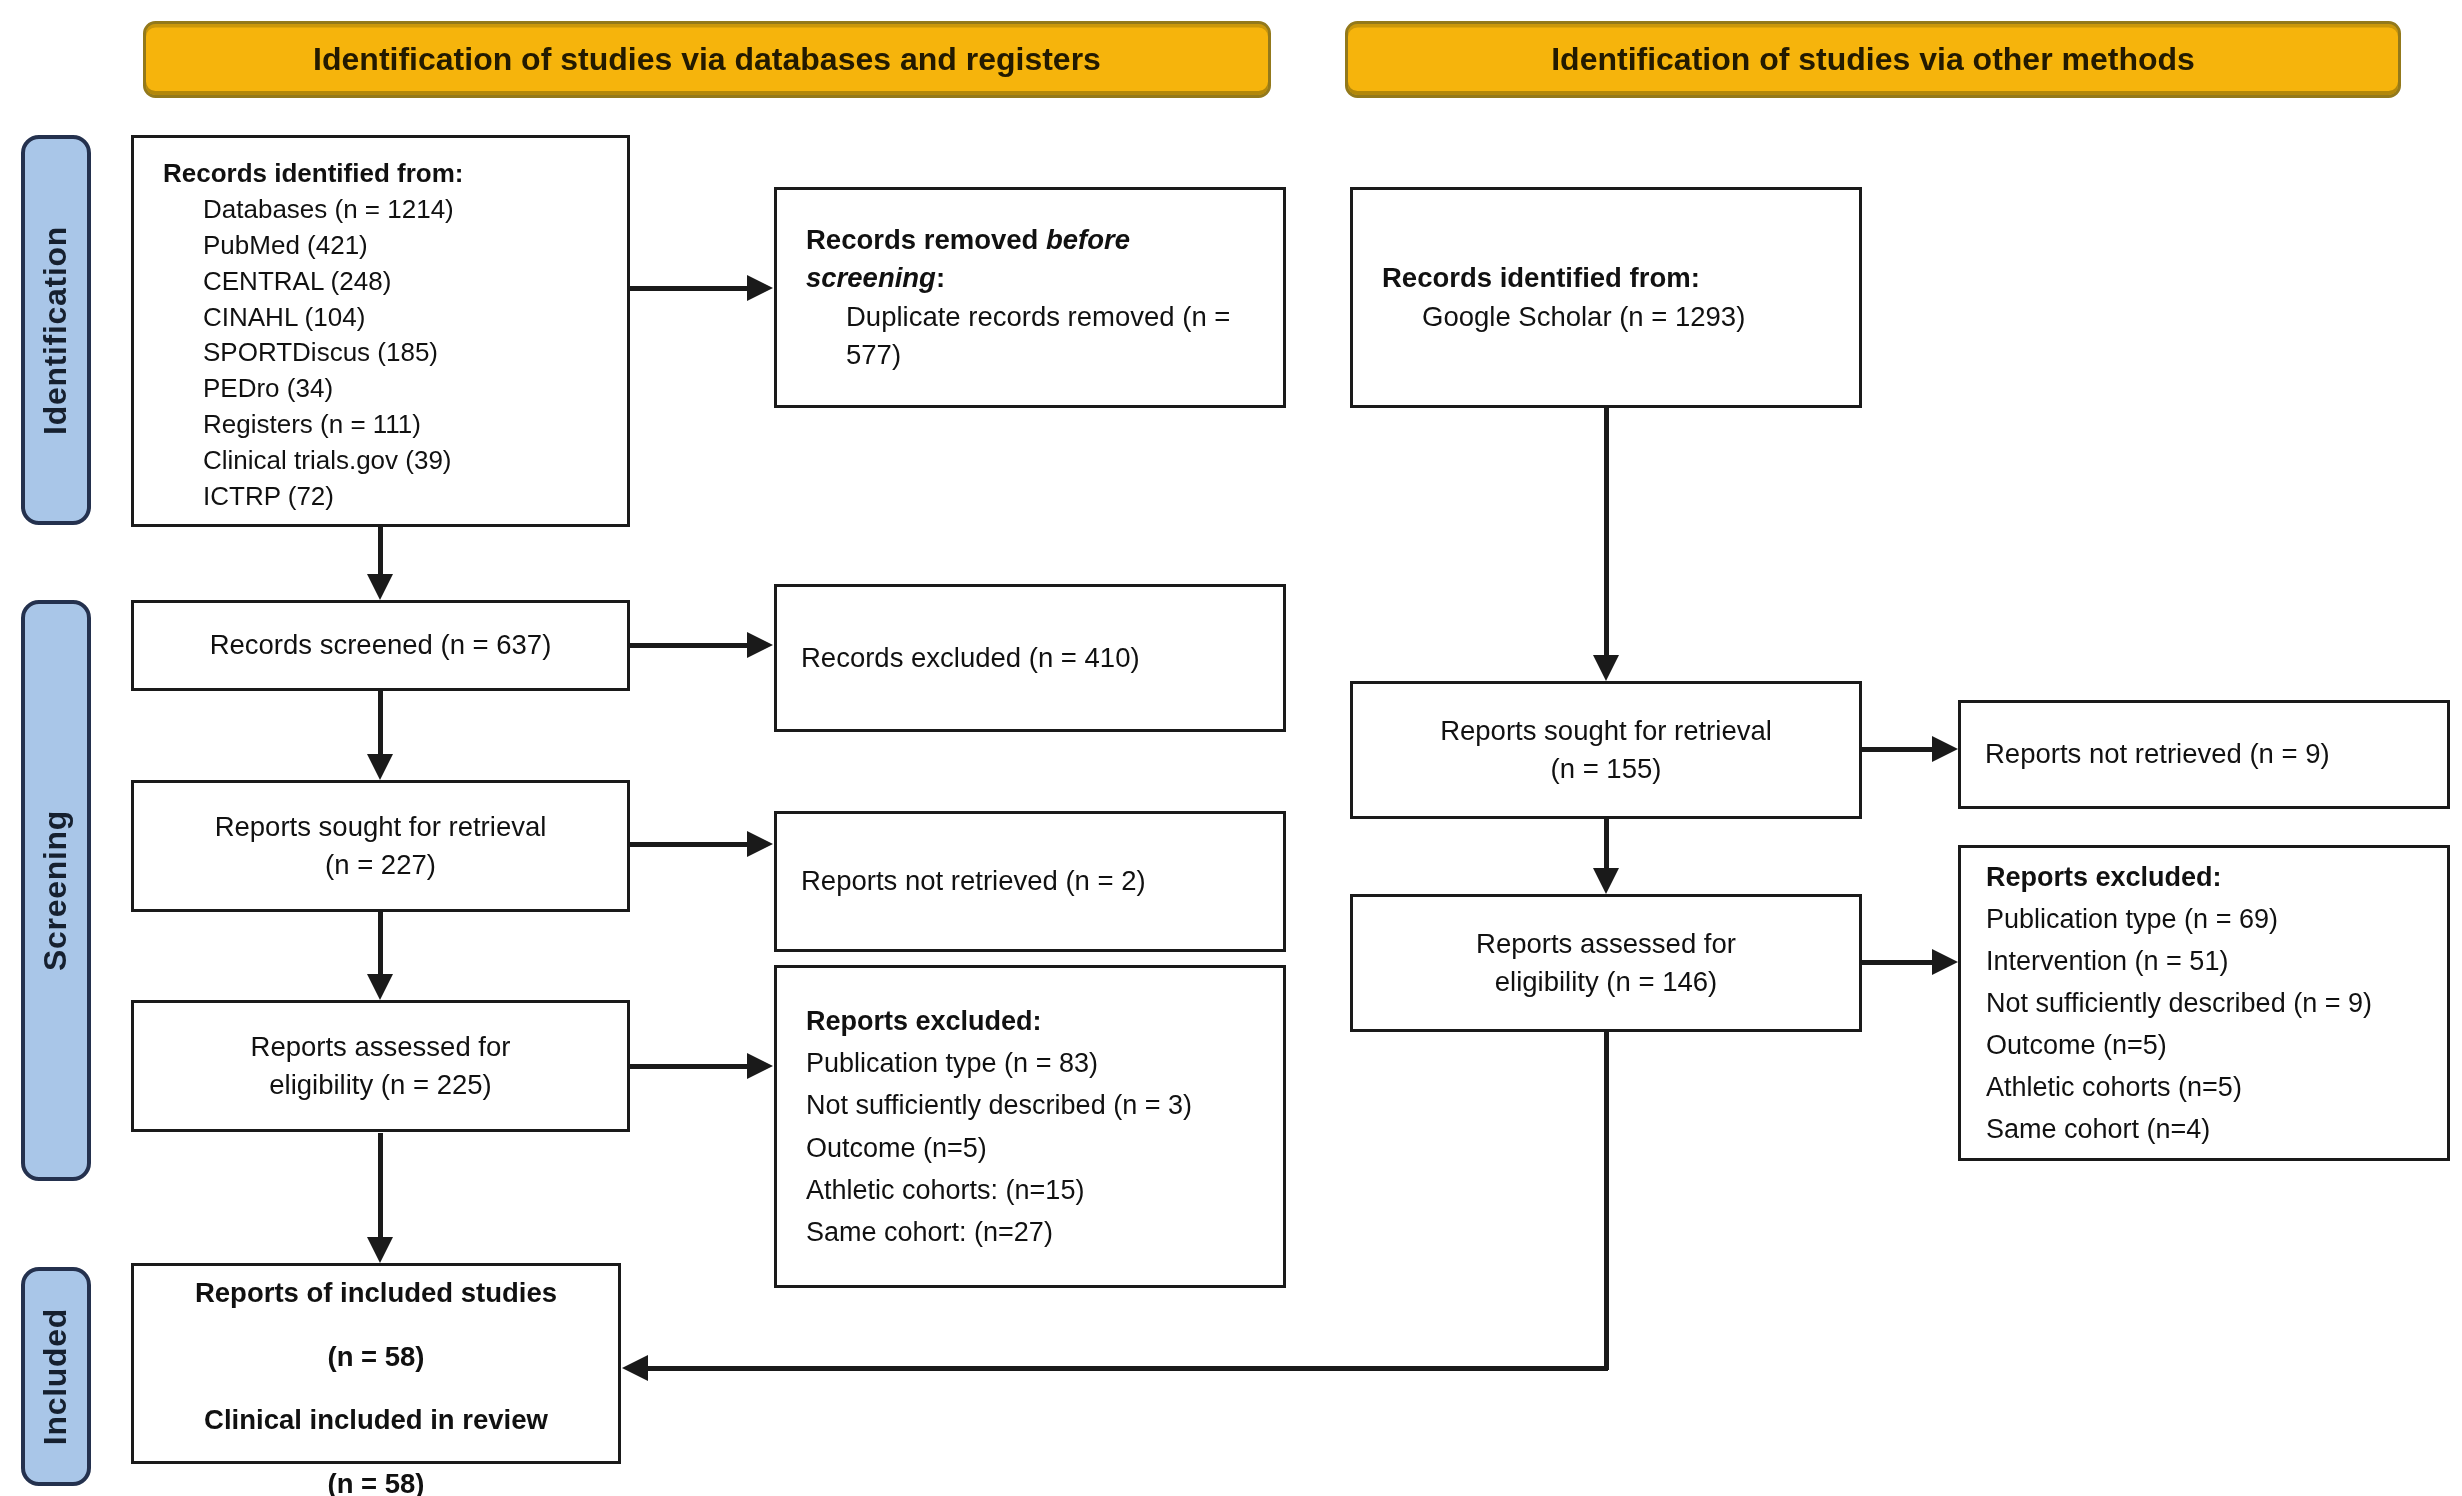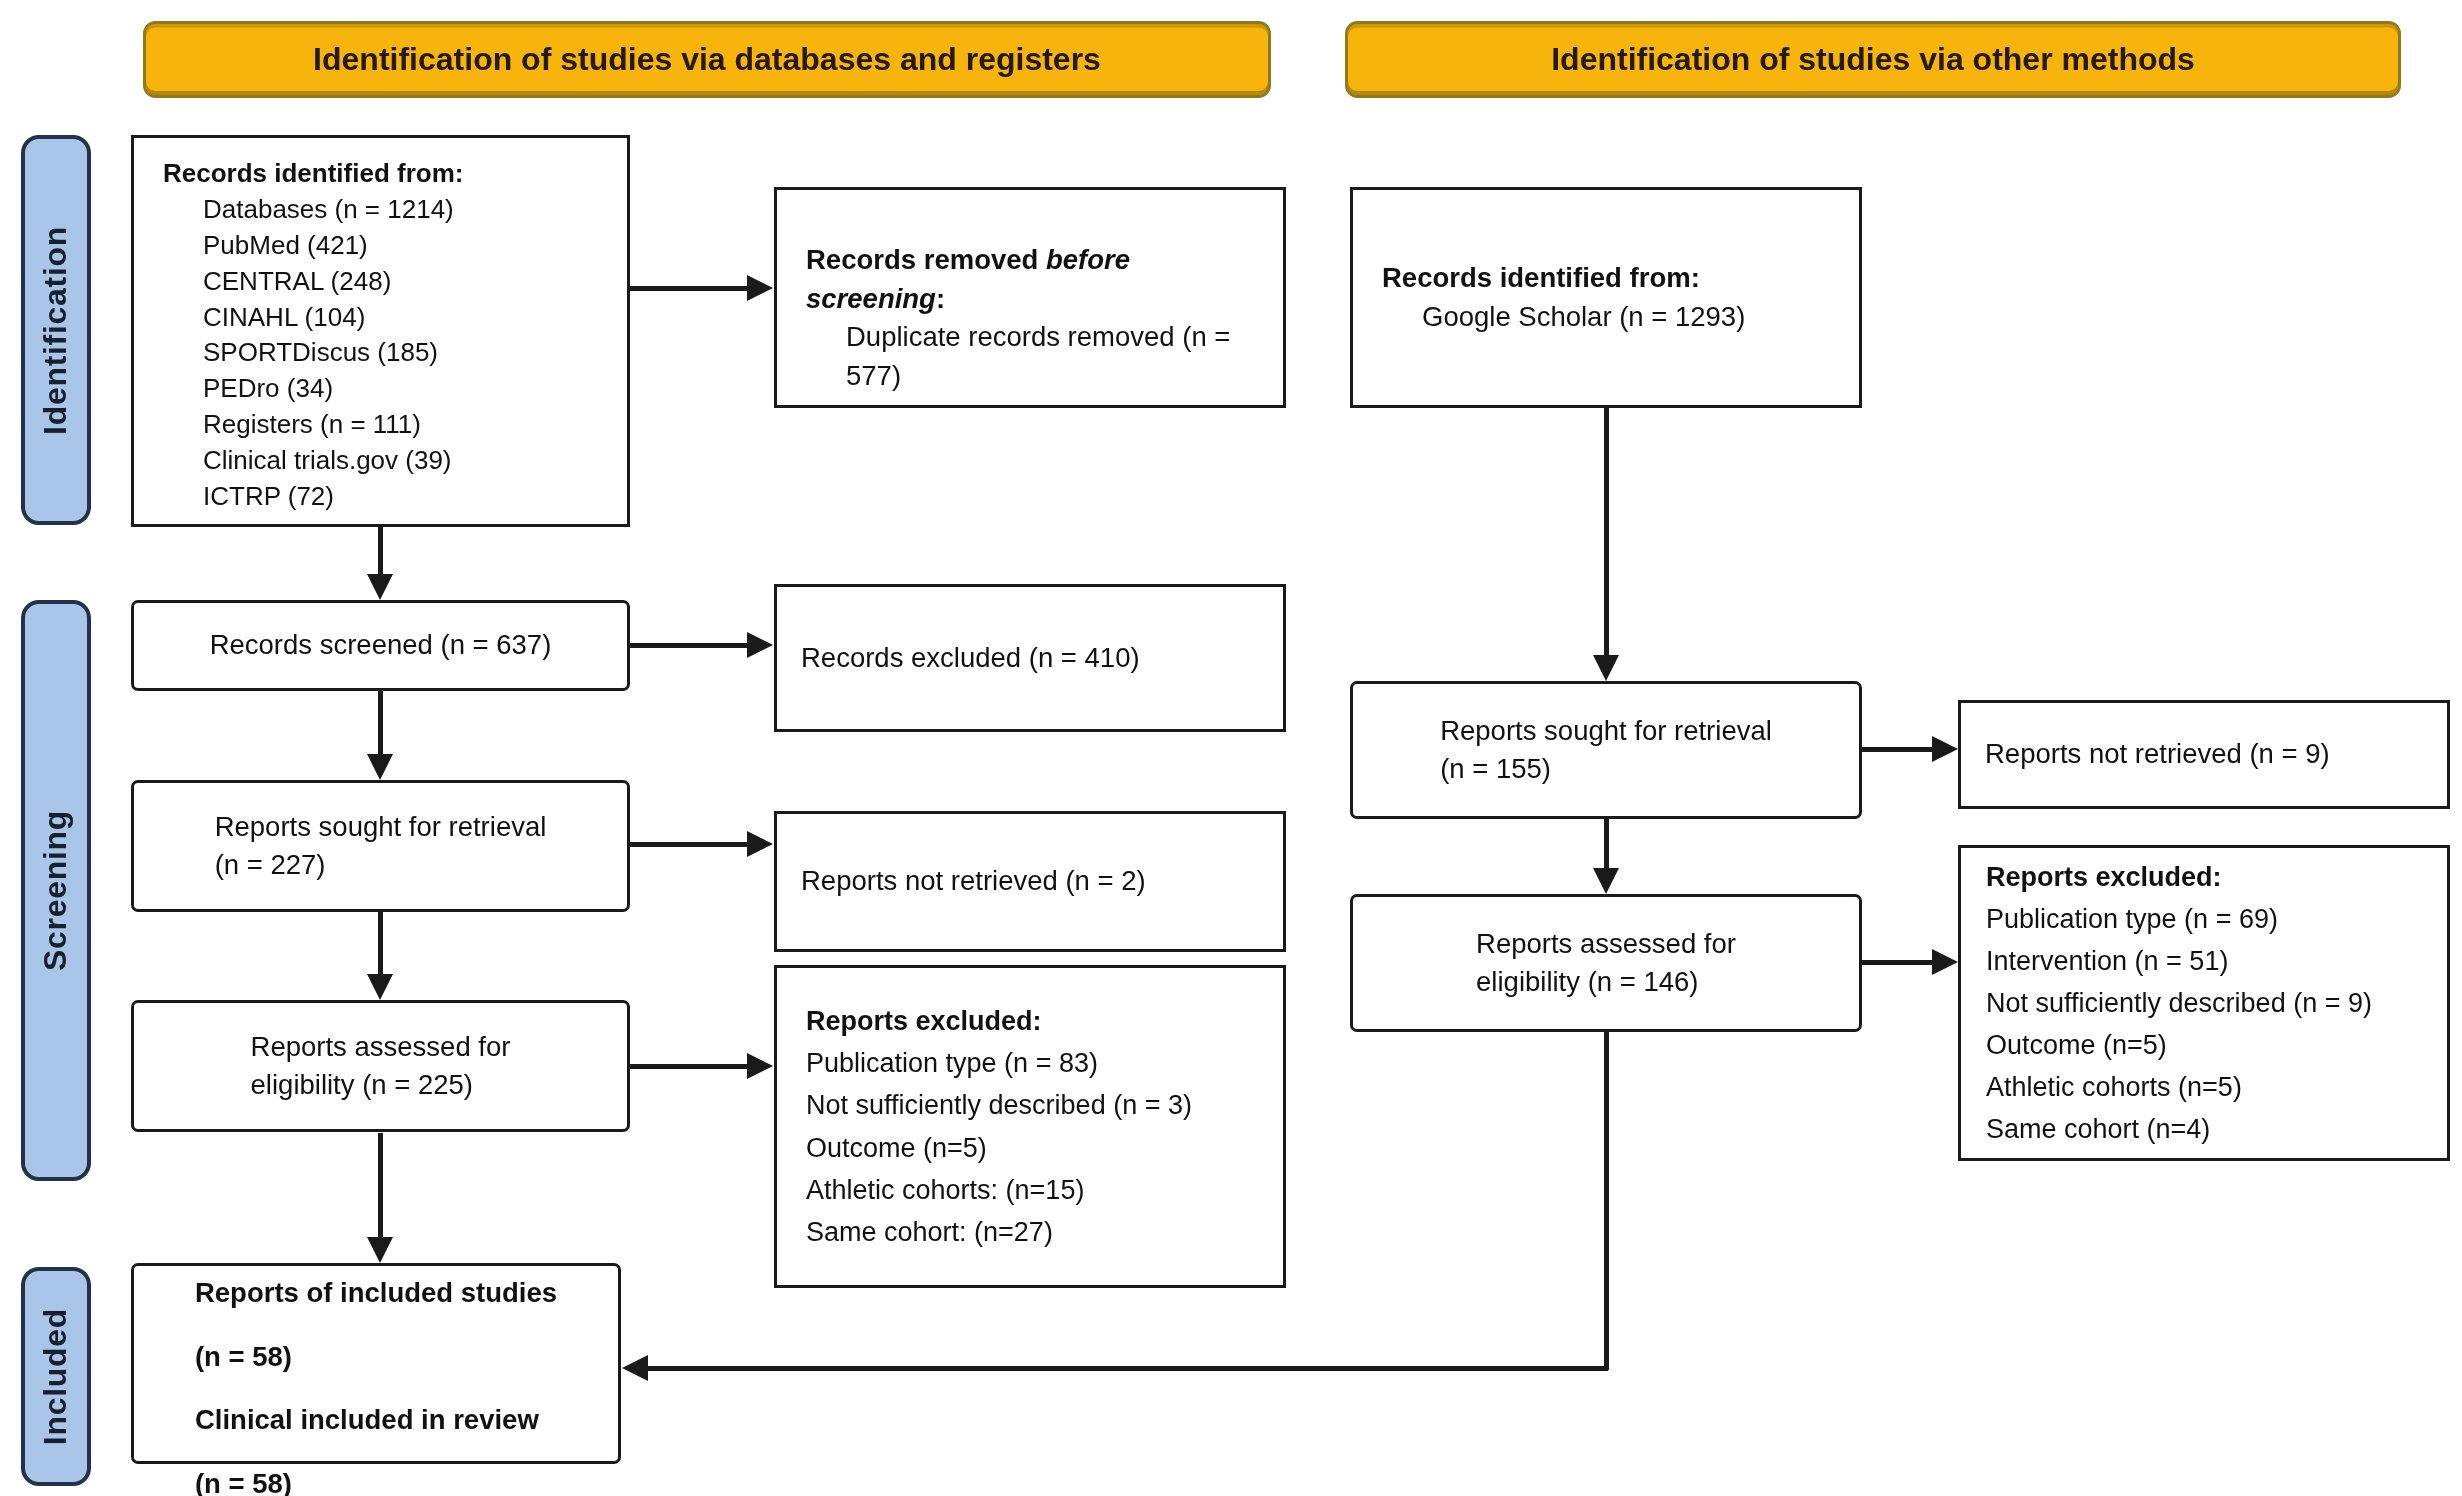--- a/index.html
+++ b/index.html
@@ -25,21 +25,21 @@
     writing-mode:vertical-rl;transform:rotate(180deg);
     font-size:32px;font-weight:bold;color:#16202F;letter-spacing:0.7px;white-space:nowrap;
   }
   
   .box{
     position:absolute;box-sizing:border-box;background:#ffffff;
     border:3.4px solid #1a1a1a;font-size:27.5px;line-height:1.4;
   }
   .box .bold{font-weight:bold;}
   .box.flow{display:flex;flex-direction:column;justify-content:center;padding:9.6px 12.4px 9.6px 29px;}
-  .box.centered{display:flex;flex-direction:column;align-items:center;justify-content:center;text-align:left;padding:6.9px;border-radius:7px;}
+  .box.centered{display:flex;flex-direction:column;align-items:center;justify-content:center;text-align:center;padding:6.9px;}
   .box.leftline{display:flex;align-items:center;padding-left:24px;}
   .indent{margin-left:40px;}
   .listbox{font-size:27px;line-height:1.56;}
   .idbox{font-size:26px;line-height:1.38;padding-top:18px;}
   .included-box div{font-weight:bold;margin-top:25px;}
   
   .hline,.vline{position:absolute;background:#1a1a1a;}
   .hline{height:4.8px;}
   .vline{width:4.8px;}
   .head{position:absolute;width:0;height:0;}
@@ -104,21 +104,21 @@
 
   <div class="box centered included-box" style="left:131px;top:1263px;width:490px;height:201px;">
     <div>
         <div>Reports of included studies</div>
         <div>(n = 58)</div>
         <div>Clinical included in review</div>
         <div>(n = 58)</div>
       </div>
   </div>
 
-  <div class="box flow" style="left:774px;top:187px;width:512px;height:221px;justify-content:flex-end;">
+  <div class="box flow" style="left:774px;top:187px;width:512px;height:221px;">
     <div>
       <span class="bold">Records removed </span><span class="bold" style="font-style:italic;">before screening</span><span class="bold">:</span>
     </div>
     <div>
         <div class="indent">Duplicate records removed (n = 577)</div>
       </div>
   </div>
 
   <div class="box leftline" style="left:774px;top:584px;width:512px;height:148px;">
     <div>Records excluded (n = 410)</div>

